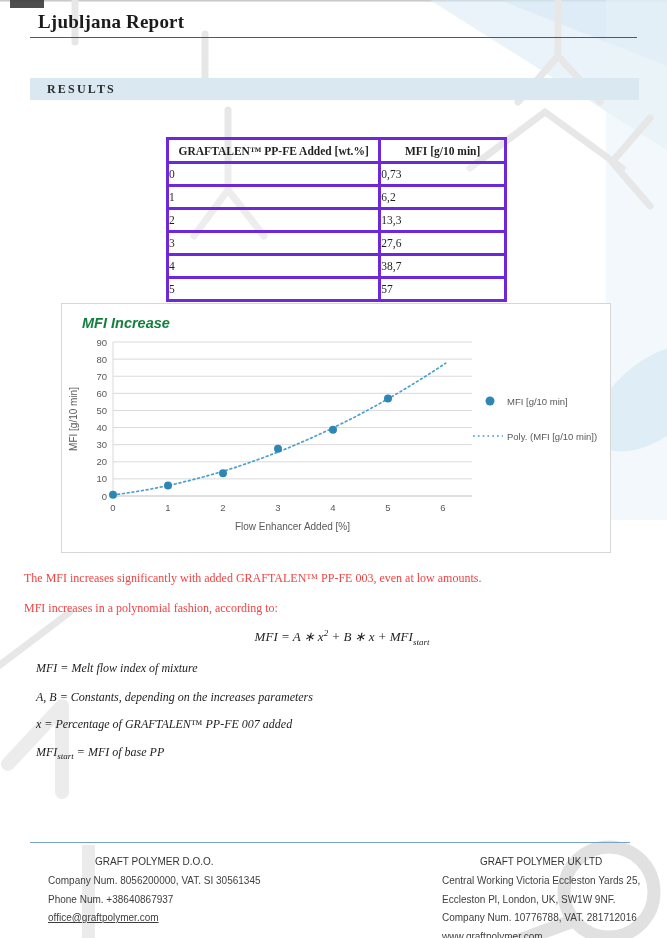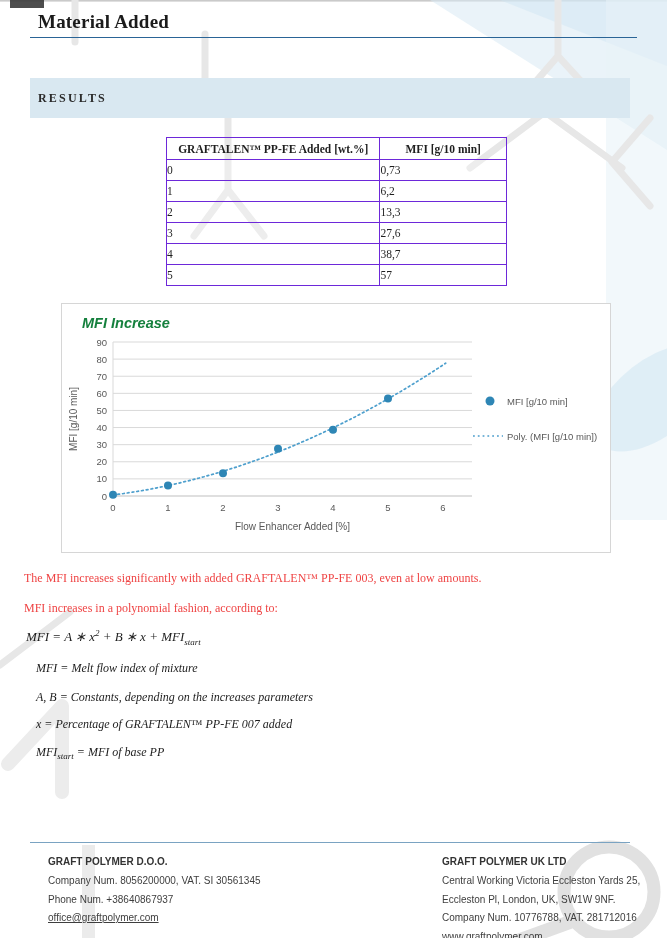--- a/index.html
+++ b/index.html
@@ -5,49 +5,49 @@
   html,body{margin:0;padding:0;background:#fff;}
   #page{position:relative;width:667px;height:938px;background:#ffffff;overflow:hidden;
         font-family:"Liberation Serif",serif;color:#1f1f1f;}
   .abs{position:absolute;}
   .bg-svg{position:absolute;left:0;top:0;z-index:0;}
   .layer{position:absolute;left:0;top:0;z-index:1;width:667px;height:938px;}
 
   .doc-title{left:38px;top:11px;font-size:19px;font-weight:600;letter-spacing:.2px;color:#1b1b1b;}
   .title-rule{left:30px;top:37px;width:607px;border-top:1.6px solid #2a6496;}
 
-  .results-bar{left:30px;top:78px;width:600px;height:40px;background:#d9e8f1;
-               display:flex;align-items:center;}
+  .results-bar{left:30px;top:78px;width:600px;height:22px;background:#d9e8f1;
+               display:flex;align-items:center;padding-left:9px;}
   .results-bar span{margin-left:8px;font-size:12px;font-weight:600;letter-spacing:2.2px;color:#2b2b2b;}
 
   table.data{left:166px;top:137px;width:341px;border-collapse:collapse;
              font-size:11.5px;color:#1f1f1f;position:absolute;}
-  table.data th,table.data td{border:1px solid #6d28d9;padding:0;}
+  table.data th,table.data td{border:3px solid #6d28d9;padding:0;}
   table.data th{height:21px;font-weight:700;}
   table.data td{height:20px;background:rgba(255,255,255,.25);}
   table.data col.c1{width:214px;} table.data col.c2{width:127px;}
 
   .chart-box{left:61px;top:303px;width:548px;height:248px;border:1px solid #d6d6d6;background:#fff;}
   .chart-title{position:absolute;left:20px;top:11px;font-family:"Liberation Sans",sans-serif;
                font-style:italic;font-weight:600;font-size:14.5px;}
   #chart-svg{position:absolute;left:0;top:0;}
   #chart-svg text{font-family:"Liberation Sans",sans-serif;fill:#595959;}
   #chart-svg text.ctick{font-size:9.5px;}
   #chart-svg text.caxis{font-size:10px;}
 
   .para{left:24px;font-size:12px;color:#ef4444;}
-  .formula{left:26px;top:628px;width:600px;font-style:italic;font-size:13px;}
+  .formula{left:42px;top:628px;width:600px;text-align:center;font-style:italic;font-size:13px;}
   .formula sup{font-size:9px;}
   .formula sub,.def sub{font-size:9px;}
   .def{left:36px;font-style:italic;font-size:12px;color:#1c1c1c;}
 
   .footer-rule{left:30px;top:842px;width:600px;border-top:1.8px solid #7aa3c2;}
   .fcol{top:853px;font-family:"Liberation Sans",sans-serif;font-size:10px;color:#3e3e3e;
         line-height:18.8px;white-space:nowrap;}
-  .fcol .co{font-weight:700;color:#333;}
+  .fcol .co{font-weight:400;color:#333;text-align:center;}
   .fcol .link{text-decoration:underline;cursor:pointer;}
   .f-left{left:48px;} .f-right{left:442px;}
 </style>
 </head>
 <body>
 
 <div id="page">
 
   <svg class="bg-svg" width="667" height="938" viewBox="0 0 667 938">
     <rect x="0" y="0" width="667" height="1.6" fill="#a6a6a6" opacity="0.6"></rect>
@@ -68,21 +68,21 @@
       <rect x="82" y="845" width="13" height="93" fill="#ebebeb" stroke="none"></rect>
     </g>
     <g stroke="#dcdcdc" fill="none" opacity="0.85">
       <circle cx="609" cy="892" r="45" stroke-width="13"></circle>
       <line x1="570" y1="922" x2="498" y2="948" stroke-width="14"></line>
     </g>
   </svg>
 
   <div class="layer">
 
-    <div class="abs doc-title">Material Added</div>
+    <div class="abs doc-title">Ljubljana Report</div>
     <div class="abs title-rule"></div>
 
     <div class="abs results-bar">
       <span>RESULTS</span>
     </div>
 
     <table class="data">
       <colgroup>
           <col class="c1">
           <col class="c2">

